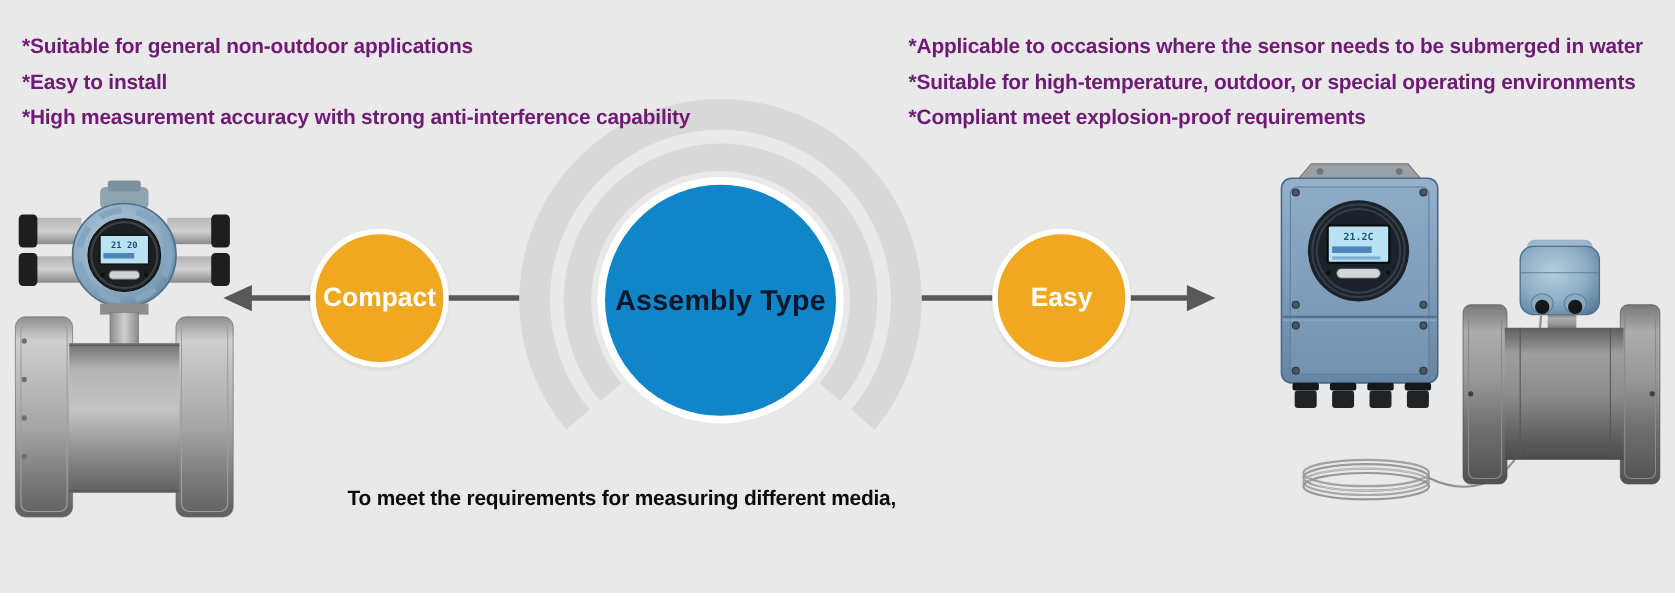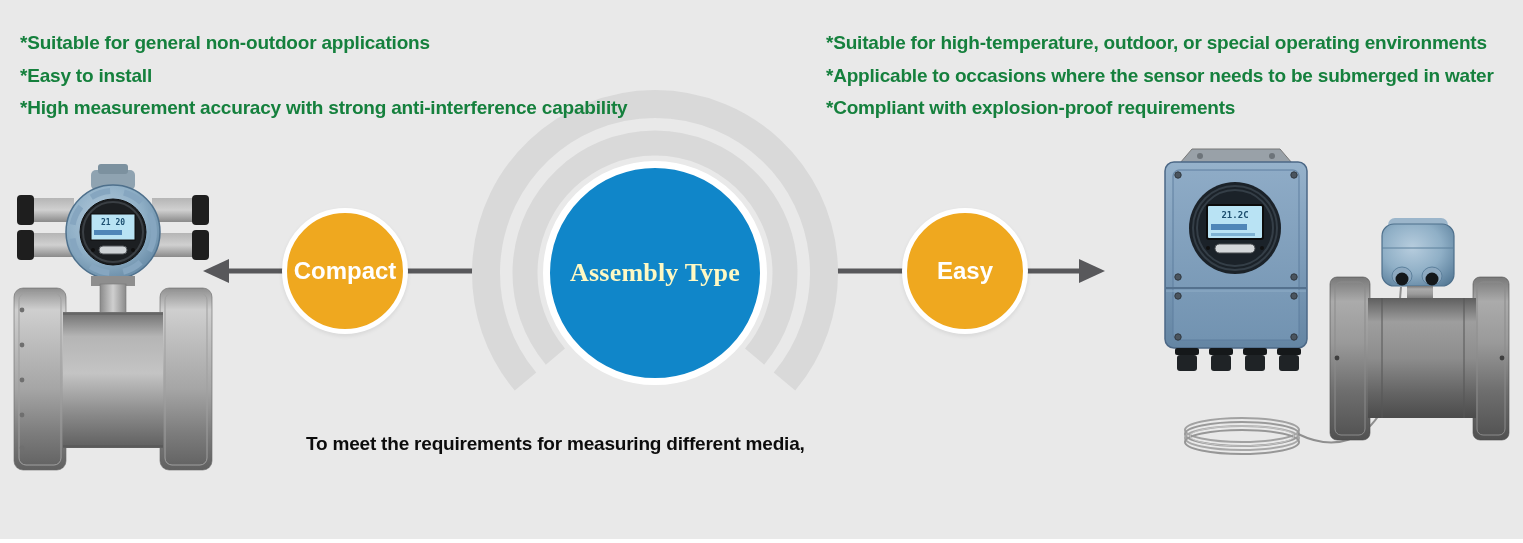--- a/index.html
+++ b/index.html
@@ -3,43 +3,43 @@
 <meta charset="utf-8">
 <style>
   html,body{margin:0;padding:0;background:#fff;}
   .canvas{
     position:relative;width:1523px;height:543px;background:#e9e9e9;
     overflow:hidden;font-family:"Liberation Sans",sans-serif;
   }
   .diagram{position:absolute;left:0;top:0;}
   .bullets{position:absolute;top:27px;}
   .bullets p{
-    margin:0;font-size:19px;font-weight:bold;color:#15803d;
+    margin:0;font-size:19px;font-weight:bold;color:#701a75;
     line-height:32.5px;letter-spacing:-0.2px;white-space:nowrap;
   }
   .bullets-left{left:20px;}
   .bullets-right{left:826px;}
   .hub{
     position:absolute;left:543px;top:161px;width:224px;height:224px;
     box-sizing:border-box;border:7px solid #ffffff;border-radius:50%;
     background:#1086c9;display:flex;align-items:center;justify-content:center;
   }
-  .hub span{color:#fef9c3;font-size:26px;font-weight:bold;letter-spacing:0.2px;white-space:nowrap;font-family:Liberation Serif, serif;}
+  .hub span{color:#0f172a;font-size:26px;font-weight:bold;letter-spacing:0.2px;white-space:nowrap;}
   .node{
     position:absolute;top:208px;width:126px;height:126px;box-sizing:border-box;
     border:5px solid #ffffff;border-radius:50%;background:#efa81f;
     display:flex;align-items:center;justify-content:center;
     box-shadow:0 2px 4px rgba(0,0,0,0.08);
   }
   .node span{color:#ffffff;font-size:24px;font-weight:bold;white-space:nowrap;}
   .node-compact{left:282px;}
   .node-split{left:902px;}
   .footer{position:absolute;left:298px;top:419px;}
   .footer p{
-    margin:8px;font-size:19px;font-weight:bold;color:#0c0c0c;
+    margin:18px;font-size:19px;font-weight:bold;color:#0c0c0c;
     line-height:33px;letter-spacing:-0.2px;white-space:nowrap;
   }
   .device{position:absolute;}
   .device-left{left:5px;top:160px;}
   .device-right{left:1130px;top:140px;}
   .bottom-edge{position:absolute;left:0;bottom:0;width:100%;height:4px;background:#ffffff;}
 </style>
 </head>
 <body>
 
@@ -253,23 +253,23 @@
       <circle cx="372" cy="218" r="2.4" fill="#3f3f3f"></circle>
     </g>
   </svg>
 
   <div class="bullets bullets-left">
     <p>*Suitable for general non-outdoor applications</p>
     <p>*Easy to install</p>
     <p>*High measurement accuracy with strong anti-interference capability</p>
   </div>
   <div class="bullets bullets-right">
+    <p>*Applicable to occasions where the sensor needs to be submerged in water</p>
     <p>*Suitable for high-temperature, outdoor, or special operating environments</p>
-    <p>*Applicable to occasions where the sensor needs to be submerged in water</p>
-    <p>*Compliant with explosion-proof requirements</p>
+    <p>*Compliant meet explosion-proof requirements</p>
   </div>
 
   <div class="hub">
     <span>Assembly Type</span>
   </div>
   <div class="node node-compact">
     <span>Compact</span>
   </div>
   <div class="node node-split">
     <span>Easy</span>

